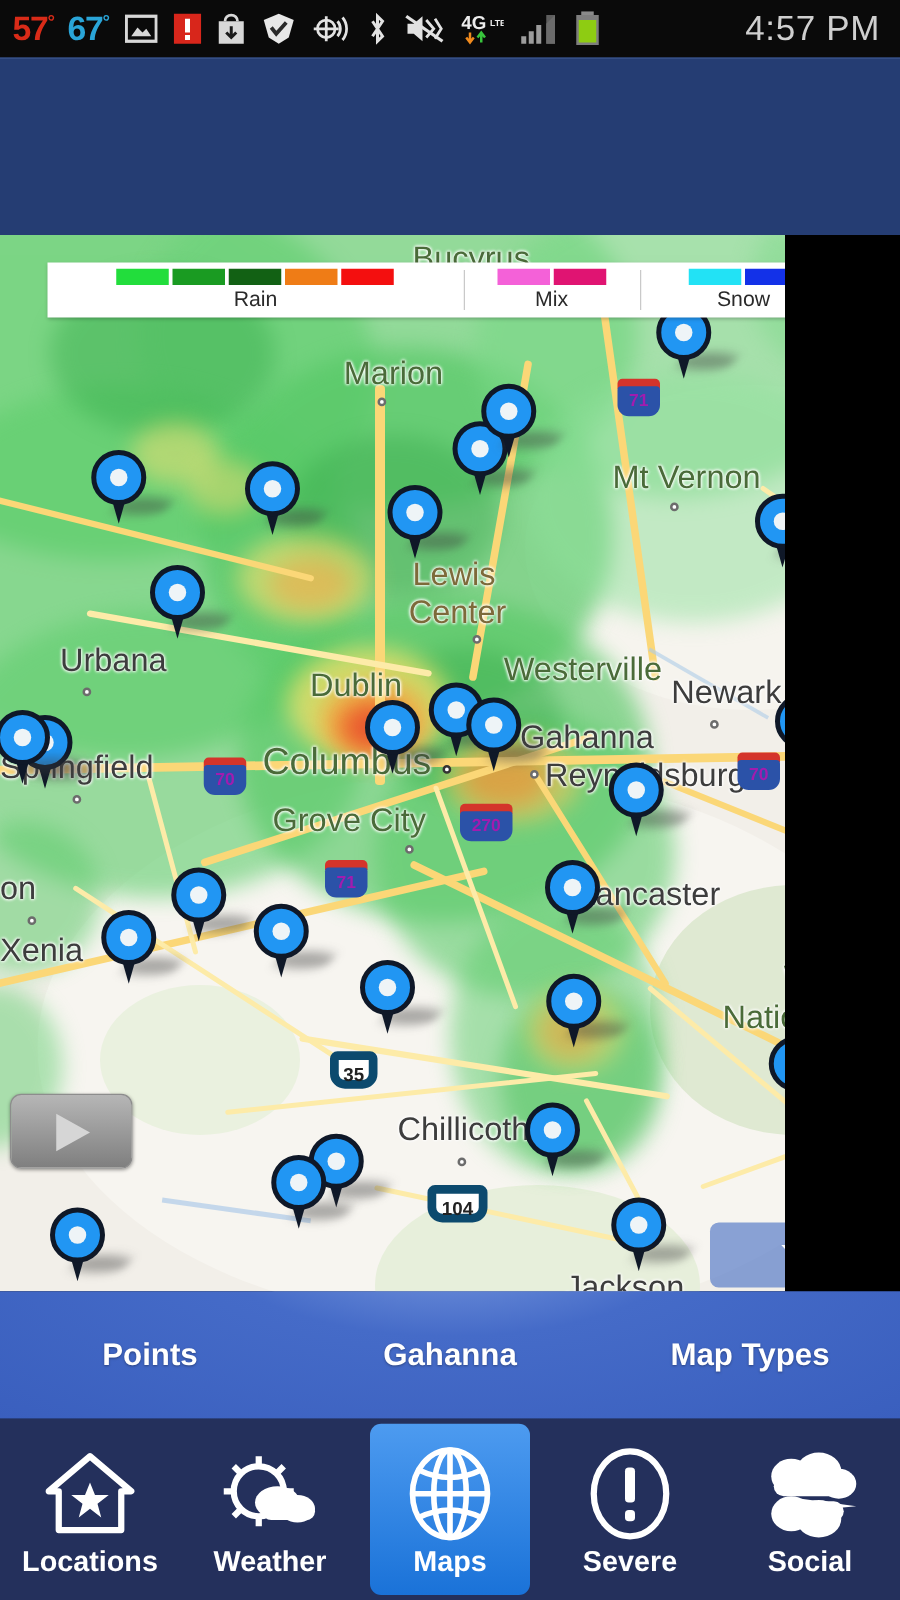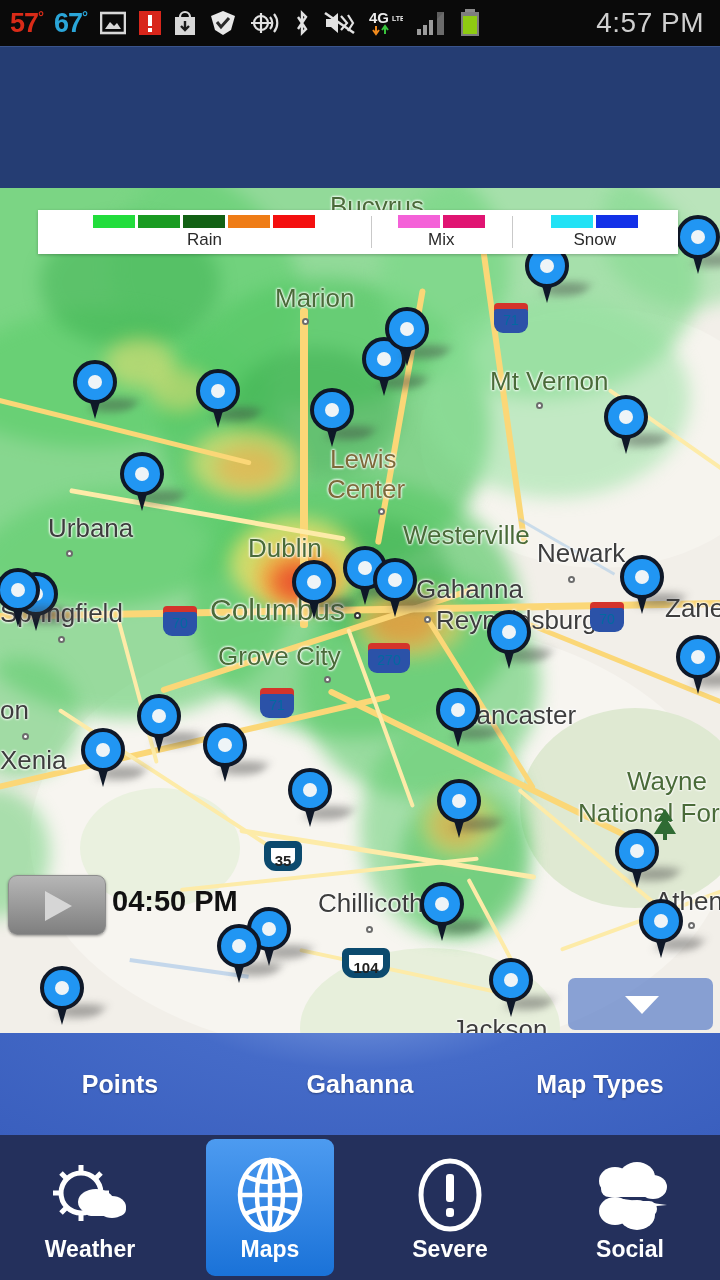--- a/index.html
+++ b/index.html
@@ -15,21 +15,21 @@
   .sb-deg { font-size:15px; vertical-align:super; }
   .sb-ico { margin-left:13px; display:flex; align-items:center; justify-content:center; }
   #sb-clock { margin-left:auto; color:#cfcfcf; font-size:28px; letter-spacing:0.5px;
               padding-right:6px; }
 
   
   #header { position:absolute; left:0; top:46px; width:720px; height:142px;
             background:#253d73; border-top:1px solid #3a548c; }
 
   
-  #map { position:absolute; left:0; top:188px; width:720px; height:845px;
+  #map { position:absolute; left:0; top:188px; width:628px; height:845px;
          overflow:hidden; background:#f2efe9; }
   #mapbase { position:absolute; inset:0; }
   .landwash { position:absolute; border-radius:50%; }
   .radar { position:absolute; border-radius:50%; filter:blur(9px); }
   .road { position:absolute; background:#fbd777; border-radius:3px;
           transform-origin:0 0; }
   .road.thin { background:#fdeba8; }
   .waterline { position:absolute; background:#aecbe8; transform-origin:0 0; }
 
   .citylabel { position:absolute; font-size:21px; color:#3d3d3d;
@@ -39,21 +39,21 @@
   .citydot { position:absolute; width:7px; height:7px; border-radius:50%;
              border:2px solid #6c6c6c; background:#fff; }
 
   
   .shield { position:absolute; width:34px; height:30px; }
   .shield .sh-top { position:absolute; top:0; left:0; width:34px; height:8px;
                     background:#d4342b; border-radius:4px 4px 0 0; }
   .shield .sh-body { position:absolute; top:6px; left:0; width:34px; height:24px;
                      background:#2b52a8; border-radius:3px 3px 9px 9px; }
   .shield .sh-num { position:absolute; top:9px; left:0; width:34px; text-align:center;
-                    color:#0369a1; font-size:14px; font-weight:normal; }
+                    color:#a21caf; font-size:14px; font-weight:bold; }
   .ushield { position:absolute; width:38px; height:30px; background:#fff;
              border:7px solid #0c4a6e; border-radius:6px 6px 12px 12px;
              font-size:15px; font-weight:bold; color:#222; text-align:center;
              line-height:26px; }
 
   
   .pin { position:absolute; width:44px; height:60px; }
   .pin .shadow { position:absolute; left:18px; top:38px; width:46px; height:14px;
                  background:rgba(60,60,60,.42); border-radius:50%; filter:blur(4px);
                  transform:skewX(-28deg); }
@@ -563,36 +563,45 @@
           <div class="lg-sw" style="background: rgb(19, 49, 232);"></div>
         </div>
         <div class="lg-label">Snow</div>
       </div>
     </div>
 
 
   <div id="playbtn">
     <span class="tri"></span>
   </div>
-  <div id="timestamp">04:50 PM</div>
 
 
   <div id="collapse">
     <span class="dn"></span>
   </div>
 </div>
 
 <div id="actionbar">
   <div class="act">Points</div>
   <div class="act">Gahanna</div>
   <div class="act">Map Types</div>
 </div>
 
 <div id="navbar">
 
+  <div class="nav">
+    <div class="navbg"></div>
+    <div class="ico">
+      <svg width="74" height="70" viewBox="0 0 74 70">
+        <path d="M37 5 L70 33 L62 33 L62 64 L12 64 L12 33 L4 33 Z" fill="none" stroke="#fff" stroke-width="5" stroke-linejoin="round"></path>
+        <path d="M37 26 L41 36 L52 36 L43 43 L46 54 L37 47 L28 54 L31 43 L22 36 L33 36 Z" fill="#fff"></path>
+      </svg>
+    </div>
+    <div class="lbl">Locations</div>
+  </div>
 
   <div class="nav">
     <div class="navbg"></div>
     <div class="ico">
       <svg width="80" height="70" viewBox="0 0 80 70">
         <g fill="none" stroke="#fff" stroke-width="5">
           <circle cx="31" cy="33" r="20"></circle>
           <path d="M31 5 v8 M31 53 v8 M3 33 h8 M51 33 h8 M11 13 l6 6 M45 47 l6 6 M51 13 l-6 6 M17 47 l-6 6"></path>
         </g>
         <ellipse cx="46" cy="42" rx="18" ry="13" fill="#fff"></ellipse>

